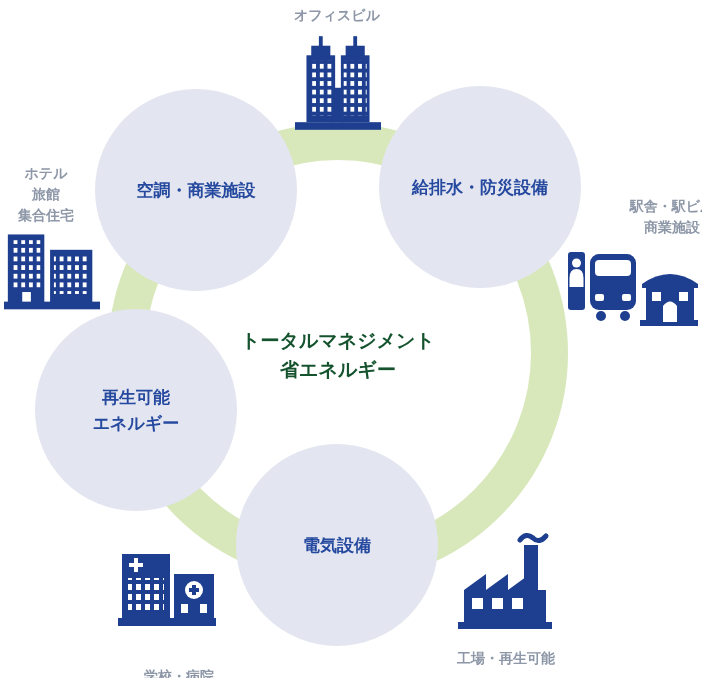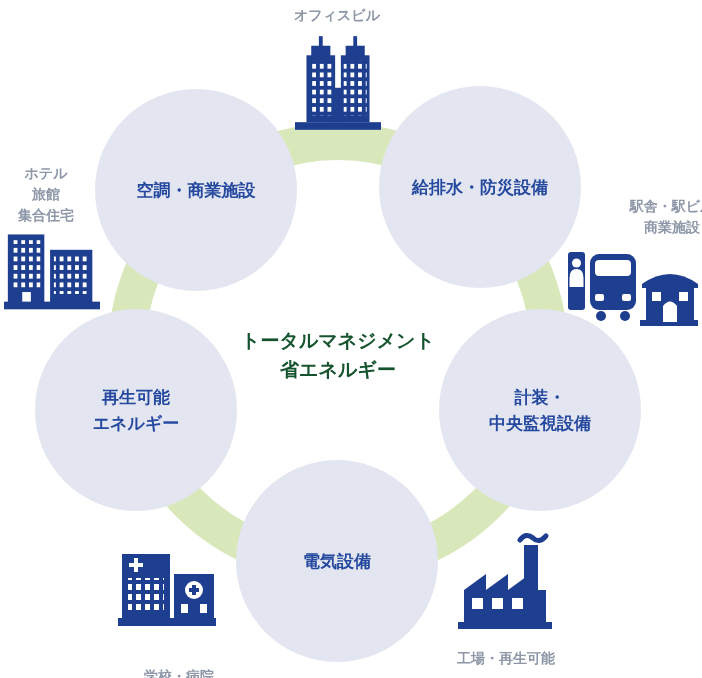--- a/index.html
+++ b/index.html
@@ -18,21 +18,21 @@
   .node{
     position:absolute;width:202px;height:202px;border-radius:50%;
     background:#e3e5f0;z-index:2;
     display:flex;align-items:center;justify-content:center;
     text-align:center;color:#25499f;font-weight:bold;font-size:17px;
     line-height:1.55;white-space:pre-line;
   }
   .node-hvac{left:95px;top:89px;}
   .node-water{left:379px;top:86px;text-align:center;}
   .node-instr{left:439px;top:309px;}
-  .node-electric{left:236px;top:460px;justify-content:center;}
+  .node-electric{left:236px;top:444px;justify-content:center;}
   .node-renew{left:35px;top:309px;}
 
   
   .center-title{
     position:absolute;left:168px;top:326px;width:340px;z-index:1;
     text-align:center;color:#14532d;font-weight:bold;font-size:19px;
     line-height:1.55;white-space:pre-line;
   }
 
   
@@ -62,24 +62,20 @@
   <div class="ring"></div>
 
   <div class="center-title">トータルマネジメント
 省エネルギー</div>
 
   <div class="node node-hvac">
     <span>空調・商業施設</span>
   </div>
   <div class="node node-water">
     <span>給排水・防災設備</span>
-  </div>
-  <div class="node node-instr">
-    <span>計装・
-中央監視設備</span>
   </div>
   <div class="node node-electric">
     <span>電気設備</span>
   </div>
   <div class="node node-renew">
     <span>再生可能
 エネルギー</span>
   </div>
 
   <div class="fac-label lbl-hotel">ホテル

